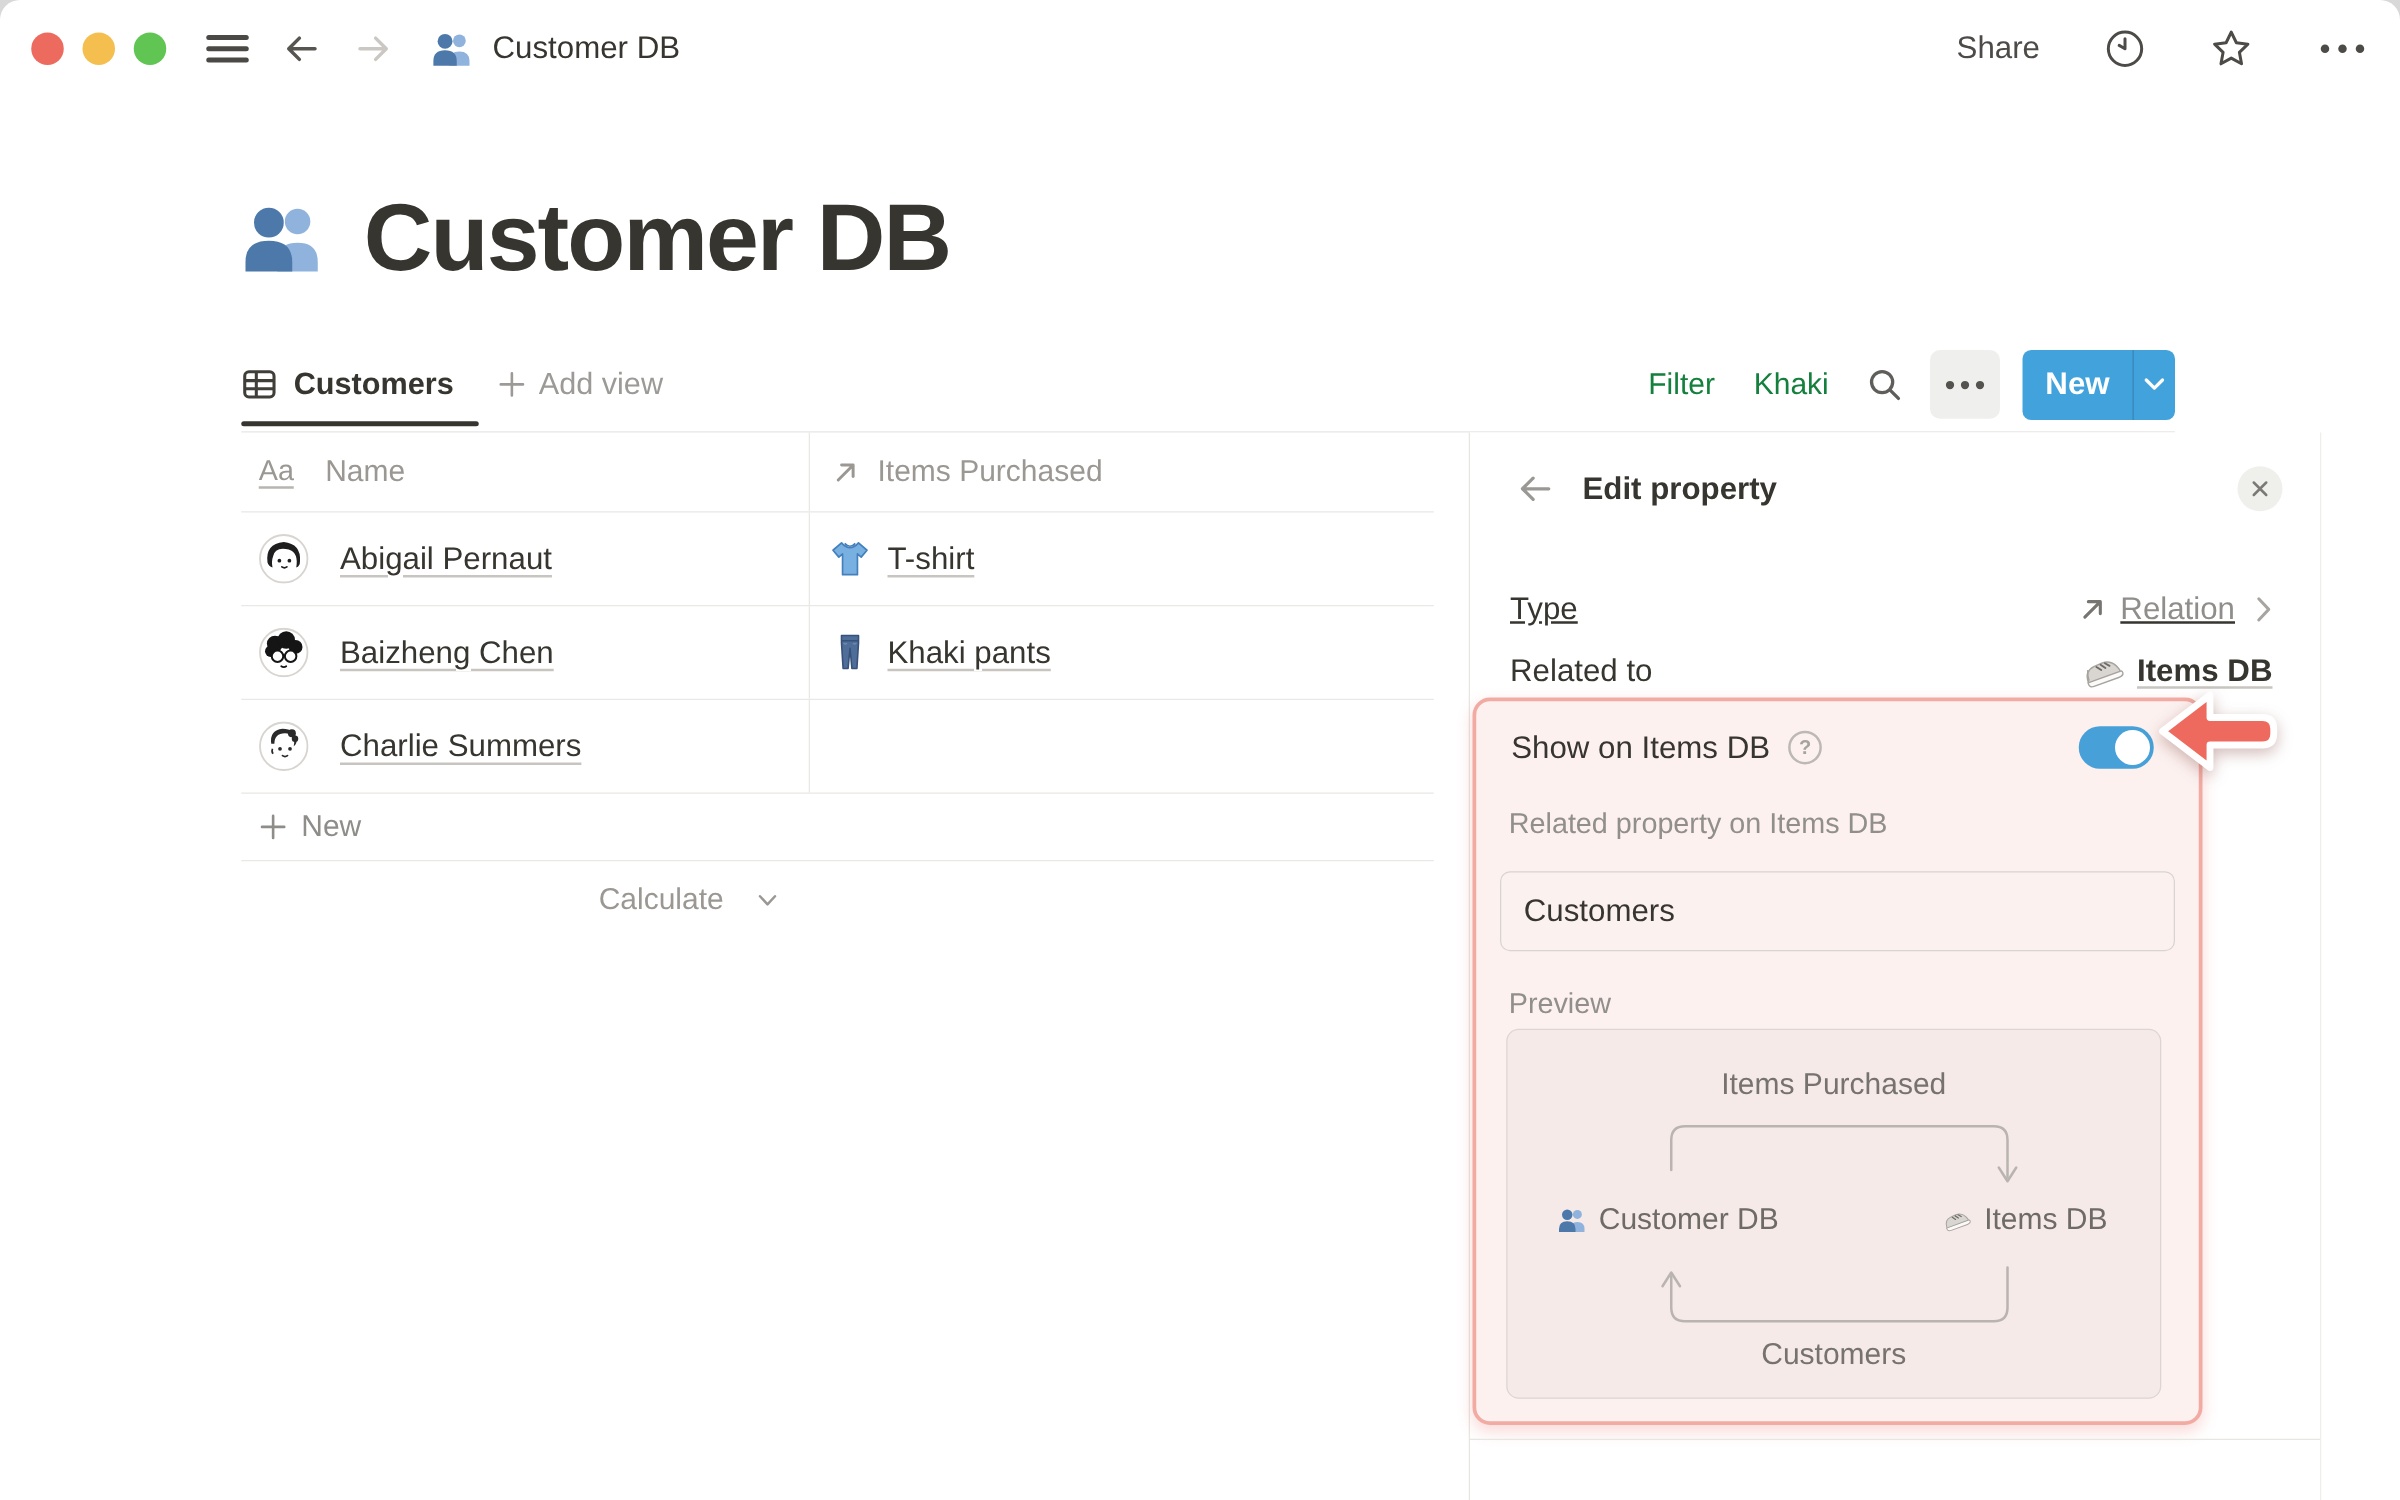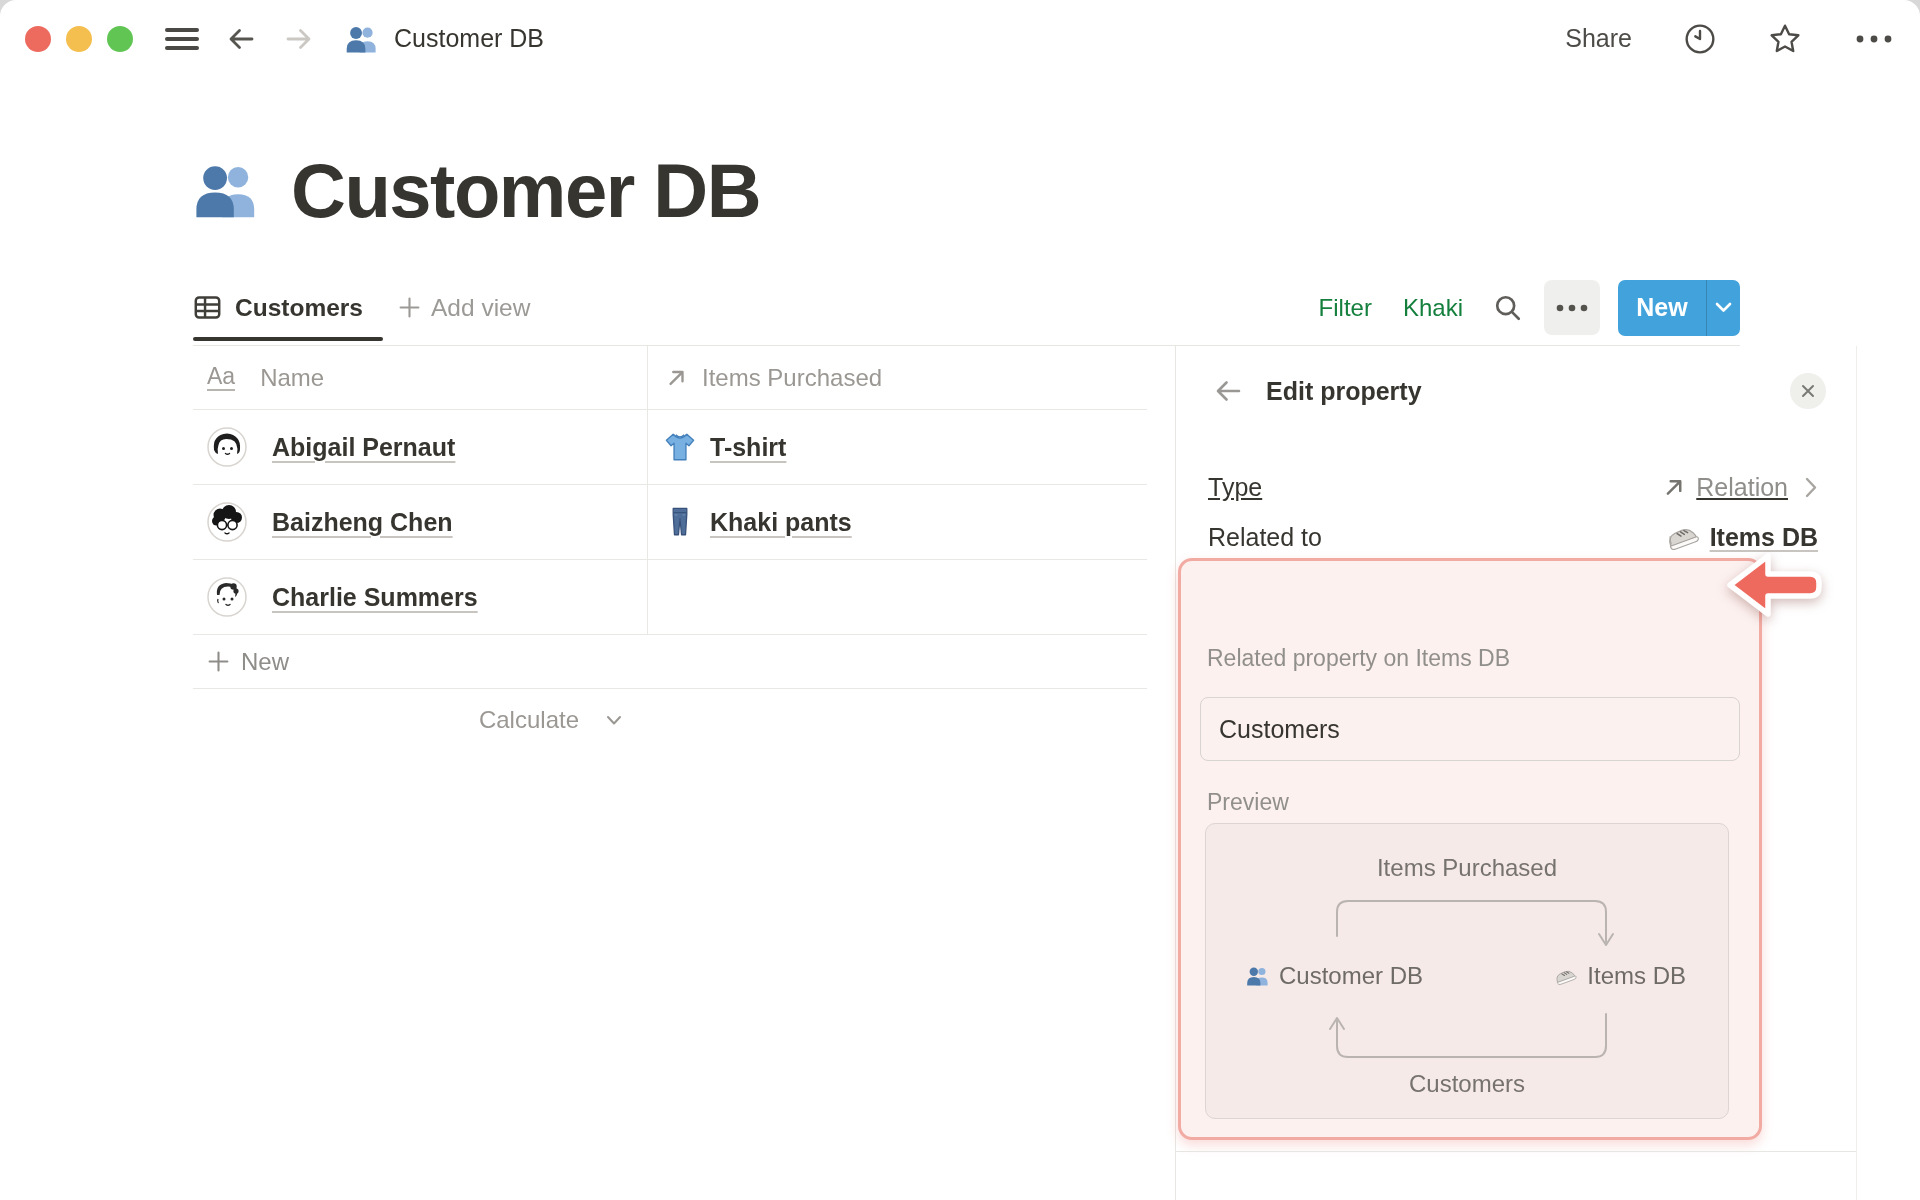--- a/index.html
+++ b/index.html
@@ -42,21 +42,21 @@
   .new-btn .nb-caret { width:33px; display:flex; align-items:center; justify-content:center; }
 
   
   .table { position:absolute; left:193px; top:346px; width:954px; }
   .t-head { display:flex; height:64px; border-bottom:1px solid #eae8e5; }
   .t-row { display:flex; height:75px; border-bottom:1px solid #eae8e5; }
   .c1 { width:455px; border-right:1px solid #eae8e5; display:flex; align-items:center; padding-left:14px; gap:25px; }
   .c2 { width:499px; display:flex; align-items:center; padding-left:15px; gap:13px; }
   .h-label { font-size:24px; color:#9b9894; }
   .aa { font-size:23px; color:#9b9894; border-bottom:2.5px solid #b8b5b1; line-height:1.05; }
-  .cell-link { font-size:25px; font-weight:700; color:#37352f; text-decoration:underline; text-decoration-color:#c8c5c1; text-decoration-thickness:1.5px; text-underline-offset:5px; cursor:pointer; }
+  .cell-link { font-size:25px; font-weight:400; color:#37352f; text-decoration:underline; text-decoration-color:#c8c5c1; text-decoration-thickness:1.5px; text-underline-offset:5px; cursor:pointer; }
   .avatar { width:40px; height:40px; flex:0 0 auto; }
   .item-ic { width:34px; height:34px; flex:0 0 auto; }
   .t-new { display:flex; align-items:center; height:54px; padding-left:14px; gap:11px; border-bottom:1px solid #eae8e5; cursor:pointer; }
   .t-new span { font-size:24px; color:#8f8d89; }
   .t-calc { width:455px; height:62px; display:flex; align-items:center; justify-content:flex-end; padding-right:26px; gap:27px; cursor:pointer; }
   .t-calc span { font-size:24px; color:#9b9894; }
 
   
   .panel { position:absolute; left:1175px; top:346px; width:682px; height:854px; background:#fff; border-left:1px solid #e8e6e3; border-right:1px solid #f0eeeb; }
   .p-head { position:absolute; top:22px; left:36px; right:30px; height:46px; display:flex; align-items:center; }
@@ -326,20 +326,32 @@
             <path d="M4.5,24.5 H34.5 Q35.8,24.5 35.8,26.2 Q35.8,29.2 31,29.2 H9 Q4.5,29.2 4.5,26.2 Z" fill="#fbfaf9" stroke="#a7a39f" stroke-width="1.2"></path>
             <path d="M16,14 L19,18 M20,13.5 L23,17.5 M24,13.5 L27,17" stroke="#6e6a66" stroke-width="1.6" stroke-linecap="round"></path>
             <path d="M8,14 Q6,18 6,23" stroke="#a7a39f" stroke-width="1.2" fill="none"></path>
           </g>
         </svg>
         <span class="val-dark">Items DB</span>
       </span>
     </div>
 
     <div class="hl-box">
+      <div class="show-row">
+        <span class="show-label">Show on Items DB</span>
+        <span class="qmark">
+          <svg width="30" height="30" viewBox="0 0 30 30">
+              <circle cx="15" cy="15" r="12.5" stroke="#bcb9b5" stroke-width="2" fill="none"></circle>
+              <text x="15" y="20.5" text-anchor="middle" font-size="16" font-weight="bold" fill="#a6a39f" font-family="Liberation Sans, sans-serif">?</text>
+            </svg>
+        </span>
+        <span class="toggle">
+            <span class="knob"></span>
+          </span>
+      </div>
 
       <span class="sub-label" style="top:84px">Related property on Items DB</span>
       <input class="rel-input" readonly="" value="Customers" style="">
 
       <span class="sub-label" style="top:228px">Preview</span>
 
       <div class="preview-box">
         <svg class="pv-arrows" width="524" height="296" viewBox="0 0 524 296">
           <path d="M131,112 V88 Q131,77 142,77 H389 Q400,77 400,88 V118" stroke="#b9b4af" stroke-width="2" fill="none" stroke-linecap="round"></path>
           <path d="M393,110 L400,121 L407,110" stroke="#b9b4af" stroke-width="2" fill="none" stroke-linecap="round" stroke-linejoin="round"></path>

